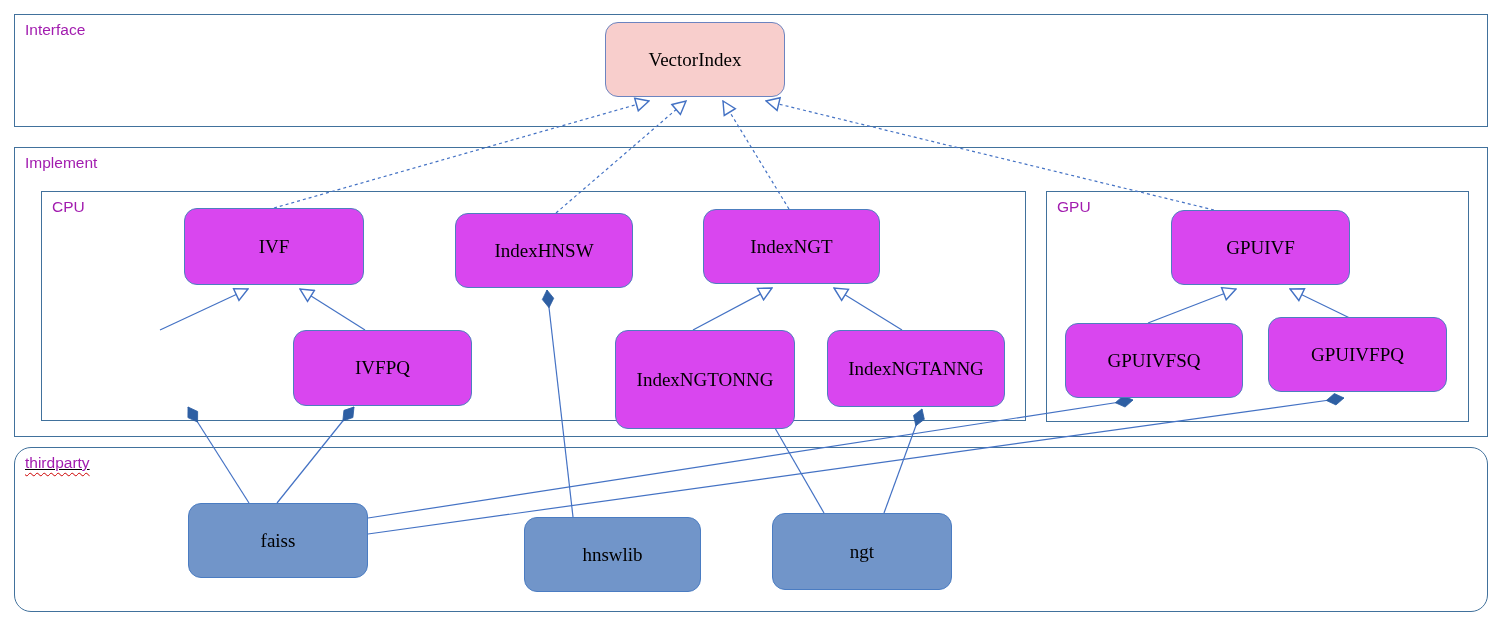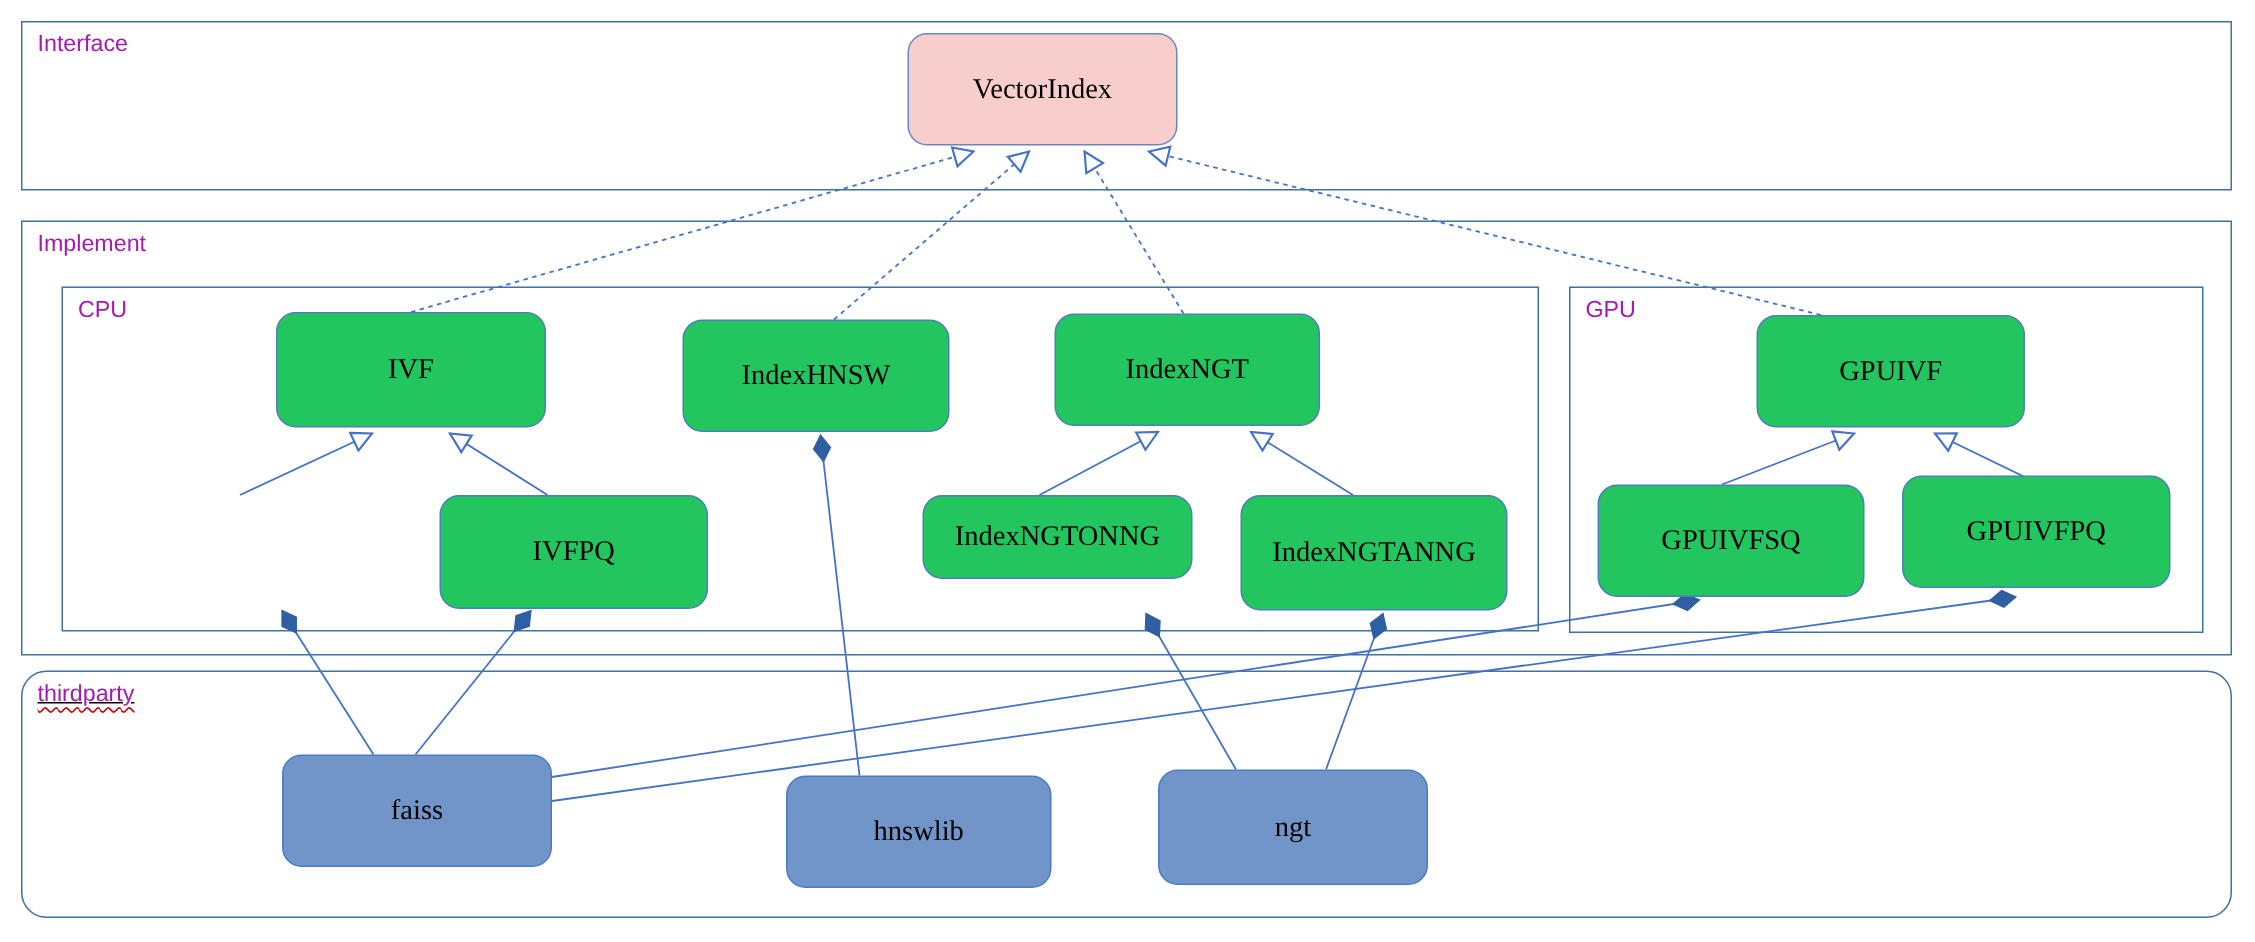--- a/index.html
+++ b/index.html
@@ -54,32 +54,32 @@
     position: absolute;
     border-radius: 13px;
     display: flex;
     align-items: center;
     justify-content: center;
     font-family: "Liberation Serif", serif;
     font-size: 19px;
     color: #000;
     z-index: 3;
   }
-  .node.green { background: #22c55e; border: 1.4px solid #4d7ebf; text-align: center; }
+  .node.green { background: #d946ef; border: 1.4px solid #4d7ebf; text-align: center; }
   .node.pink  { background: #f8cecc; border: 1.6px solid #6c84c0; }
   .node.blue  { background: #7195c9; border: 1.6px solid #4a7cc2; }
 
   #n-vectorindex { left: 605px; top: 22px;  width: 180px; height: 75px; }
   #n-ivf         { left: 184px; top: 208px; width: 180px; height: 77px; }
   #n-indexhnsw   { left: 455px; top: 213px; width: 178px; height: 75px; }
   #n-indexngt    { left: 703px; top: 209px; width: 177px; height: 75px; }
   #n-gpuivf      { left: 1171px; top: 210px; width: 179px; height: 75px; }
   #n-ivfsq       { left: 73px;  top: 330px; width: 180px; height: 76px; }
   #n-ivfpq       { left: 293px; top: 330px; width: 179px; height: 76px; }
-  #n-indexngtonng { left: 615px; top: 330px; width: 180px; height: 56px; }
+  #n-indexngtonng { left: 615px; top: 330px; width: 180px; height: 99px; }
   #n-indexngtanng { left: 827px; top: 330px; width: 178px; height: 77px; }
   #n-gpuivfsq    { left: 1065px; top: 323px; width: 178px; height: 75px; }
   #n-gpuivfpq    { left: 1268px; top: 317px; width: 179px; height: 75px; }
   #n-faiss       { left: 188px; top: 503px; width: 180px; height: 75px; }
   #n-hnswlib     { left: 486px; top: 517px; width: 177px; height: 75px; margin-left: 38px; }
   #n-ngt         { left: 772px; top: 513px; width: 180px; height: 77px; }
 </style>
 </head>
 <body>
 

